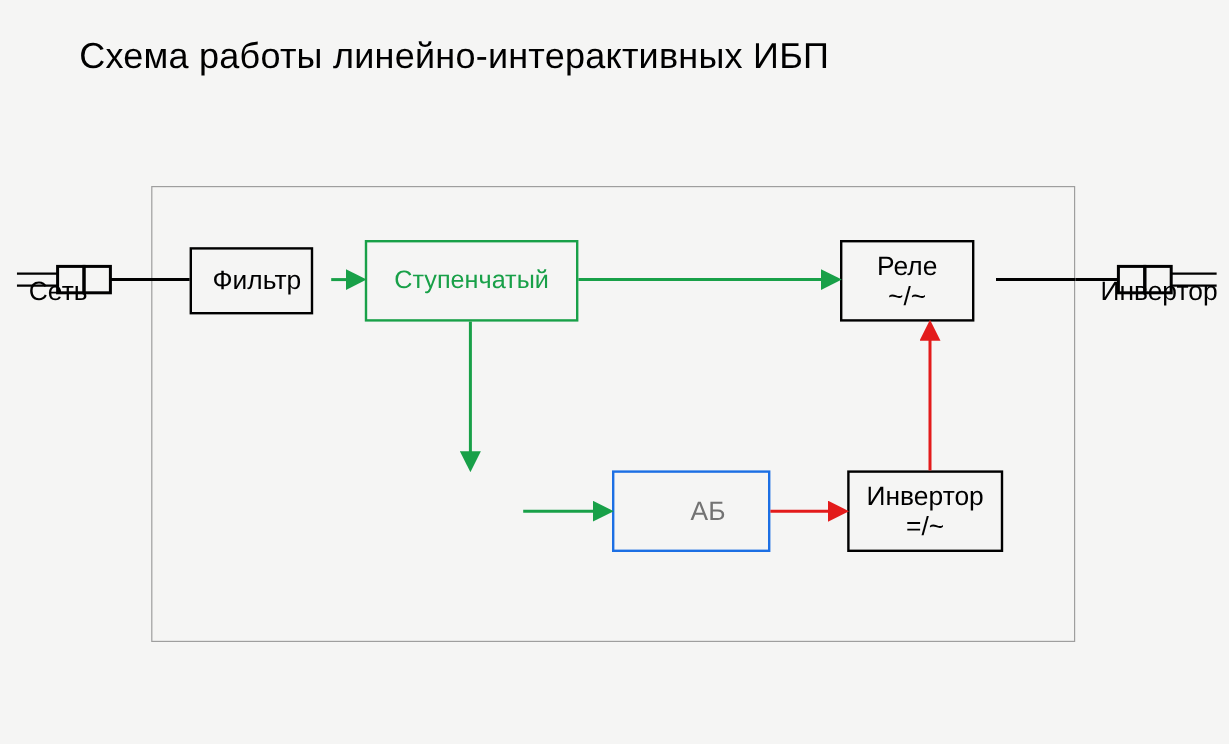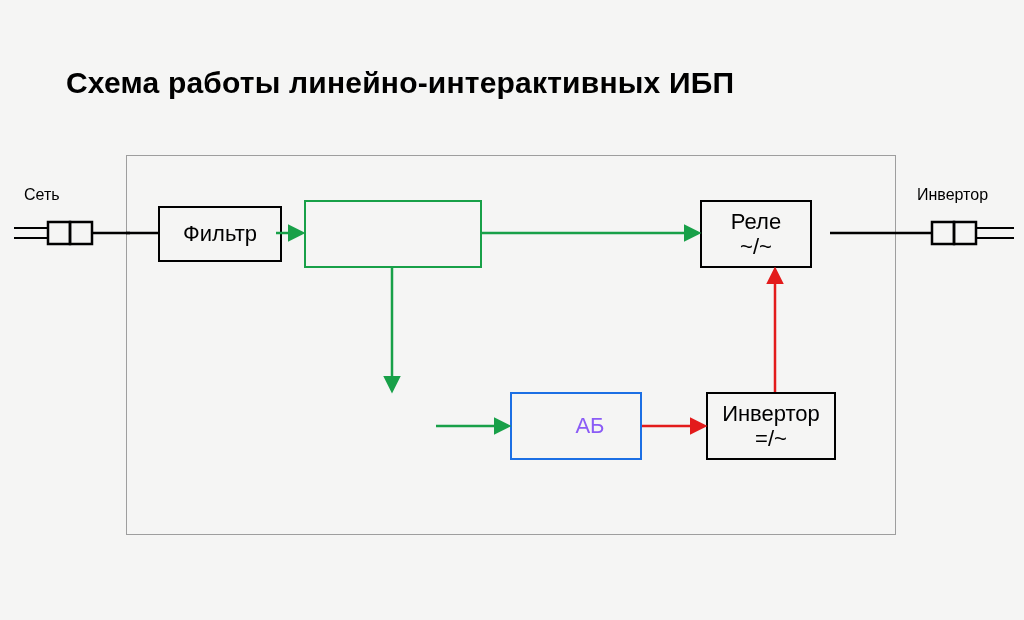--- a/index.html
+++ b/index.html
@@ -15,23 +15,22 @@
     position: relative;
     width: 1024px;
     height: 620px;
   }
   .title {
     position: absolute;
     left: 66px;
     top: 28px;
     font-size: 30px;
     line-height: 1.35;
-    font-weight: 700;
+    font-weight: 400;
     letter-spacing: 0.2px;
-    margin-top: 35px;
   }
   .frame {
     position: absolute;
     left: 126px;
     top: 155px;
     width: 770px;
     height: 380px;
     border: 1px solid #9e9e9e;
     box-sizing: border-box;
   }
@@ -43,26 +42,27 @@
     align-items: center;
     justify-content: center;
     font-size: 22px;
     line-height: 1.15;
     text-align: center;
     background: #f5f5f4;
     padding: 4px 8px;
   }
   .box.black { border: 2.5px solid #000; color: #000; }
   .box.green { border: 2.5px solid #18a048; color: #18a048; }
-  .box.blue  { border: 2.5px solid #1c6fe4; color: #8b5cf6; padding-left: 36px; }
+  .box.blue  { border: 2.5px solid #1c6fe4; color: #737373; padding-left: 36px; }
   .sub { font-size: 22px; }
   .ext-label {
     position: absolute;
-    font-size: 16px;
+    font-size: 22px;
     color: #000;
+    margin-top: 44px;
   }
   .plug {
     position: absolute;
   }
   svg.overlay {
     position: absolute;
     left: 0; top: 0;
     width: 1024px; height: 620px;
     pointer-events: none;
   }
@@ -93,25 +93,26 @@
   <div class="plug" style="left:896px; top:216px;">
     <svg width="118" height="34" viewBox="0 0 118 34">
       <line x1="0" y1="17" x2="36" y2="17" stroke="#000" stroke-width="2.5"></line>
       <rect x="36" y="6" width="22" height="22" fill="none" stroke="#000" stroke-width="2.5"></rect>
       <rect x="58" y="6" width="22" height="22" fill="none" stroke="#000" stroke-width="2.5"></rect>
       <line x1="80" y1="12" x2="118" y2="12" stroke="#000" stroke-width="2"></line>
       <line x1="80" y1="22" x2="118" y2="22" stroke="#000" stroke-width="2"></line>
     </svg>
   </div>
 
-  <div class="box black" style="left:158px; top:206px; width:124px; height:56px;">
+  <div class="box black" style="left:158px; top:206px; width:103px; height:56px;align-items:flex-end;">
     <span>Фильтр</span>
   </div>
 
   <div class="box green" style="left:304px; top:200px; width:178px; height:68px; font-size:21px;">
+    <span>Ступенчатый</span>
   </div>
 
   <div class="box black" style="left:700px; top:200px; width:112px; height:68px;">
     <span>Реле</span>
     <span class="sub">~/~</span>
   </div>
 
 
   <div class="box blue" style="left:510px; top:392px; width:132px; height:68px;">
     <span>АБ</span>

